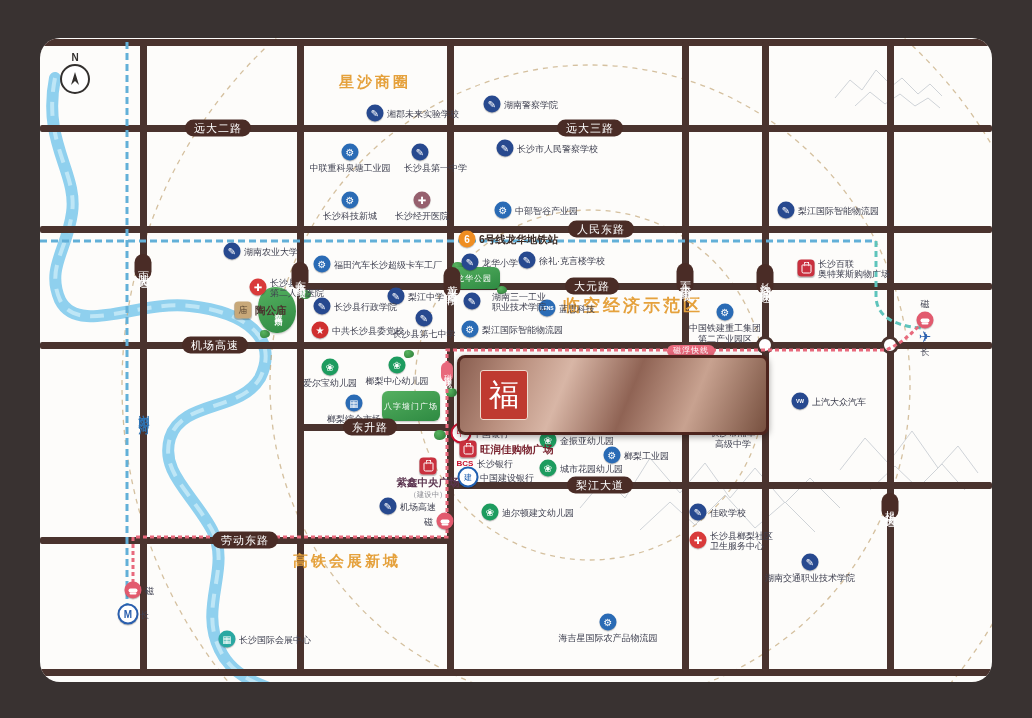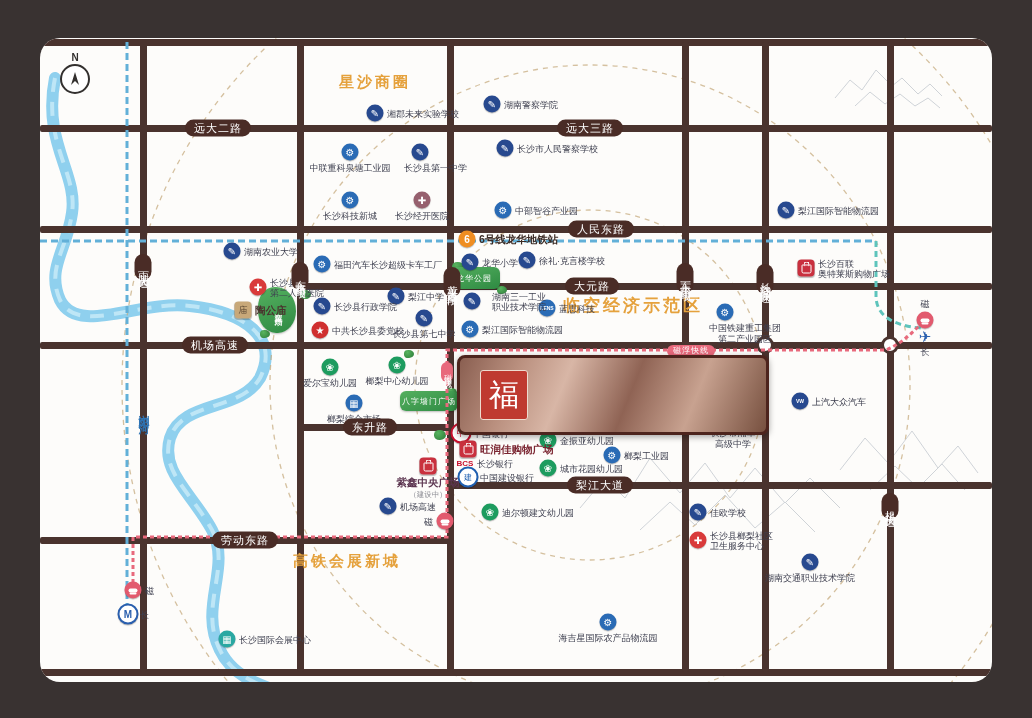--- a/index.html
+++ b/index.html
@@ -109,21 +109,21 @@
       <path d="M93,552 V499 H407 V312 H846 C861,306 872,295 883,284" fill="none" stroke="#e8697c" stroke-width="3" stroke-dasharray="4 3"></path>
     </svg>
 
     <div id="poilayer">
         <div class="junction" style="position: absolute; left: 725px; top: 307px;"></div>
         <div class="junction" style="position: absolute; left: 850px; top: 307px;"></div>
         <div class="area" style="position: absolute; left: 335px; top: 44px; font-size: 15px;">星沙商圈</div>
         <div class="area" style="position: absolute; left: 593px; top: 267px; font-size: 17px;">临空经济示范区</div>
         <div class="area" style="position: absolute; left: 307px; top: 523px; font-size: 15px;">高铁会展新城</div>
         <div class="park" style="position: absolute; left: 408px; top: 229px; width: 52px; height: 22px;">龙华公园</div>
-        <div class="park" style="position: absolute; left: 360px; top: 353px; width: 58px; height: 20px;">八字墙门广场</div>
+        <div class="park" style="position: absolute; left: 342px; top: 353px; width: 58px; height: 30px;">八字墙门广场</div>
         <div class="park v" style="position: absolute; left: 218px; top: 249px; width: 38px; height: 46px;">梨江风光广场</div>
         <div class="tree" style="position: absolute; left: 412px; top: 224px; width: 12px; height: 10px;"></div>
         <div class="tree" style="position: absolute; left: 457px; top: 248px; width: 10px; height: 8px;"></div>
         <div class="tree" style="position: absolute; left: 260px; top: 252px; width: 11px; height: 9px;"></div>
         <div class="tree" style="position: absolute; left: 220px; top: 292px; width: 10px; height: 8px;"></div>
         <div class="tree" style="position: absolute; left: 342px; top: 381px; width: 13px; height: 11px;"></div>
         <div class="tree" style="position: absolute; left: 406px; top: 350px; width: 11px; height: 9px;"></div>
         <div class="tree" style="position: absolute; left: 364px; top: 312px; width: 10px; height: 8px;"></div>
         <div class="tree" style="position: absolute; left: 394px; top: 392px; width: 12px; height: 10px;"></div>
         <div class="tree" style="position: absolute; left: 332px; top: 388px; width: 9px; height: 7px;"></div>
@@ -235,21 +235,21 @@
           <span class="tiny">LENS</span>
         </span>
         <div class="poi-label" style="position: absolute; left: 519px; top: 265.75px;">
           <span style="display: block;">蓝思科技</span>
         </div>
         <span class="icn" style="background: rgb(42, 107, 181); left: 430px; top: 291px;">⚙</span>
         <div class="poi-label" style="position: absolute; left: 442px; top: 286.75px;">
           <span style="display: block;">梨江国际智能物流园</span>
         </div>
         <span class="icn" style="background: rgb(42, 107, 181); left: 685px; top: 274px;">⚙</span>
-        <div class="poi-label" style="position: absolute; left: 705px; top: 285px; transform: translateX(-50%); text-align: center;">
+        <div class="poi-label" style="position: absolute; left: 685px; top: 285px; transform: translateX(-50%); text-align: center;">
           <span style="display: block;">中国铁建重工集团</span>
           <span style="display: block;">第二产业园区</span>
         </div>
         <span class="icn sq" style="background: rgb(201, 48, 62); left: 766px; top: 230px;">
           <span class="bag"></span>
         </span>
         <div class="poi-label" style="position: absolute; left: 778px; top: 220.5px;">
           <span style="display: block;">长沙百联</span>
           <span style="display: block;">奥特莱斯购物广场</span>
         </div>

